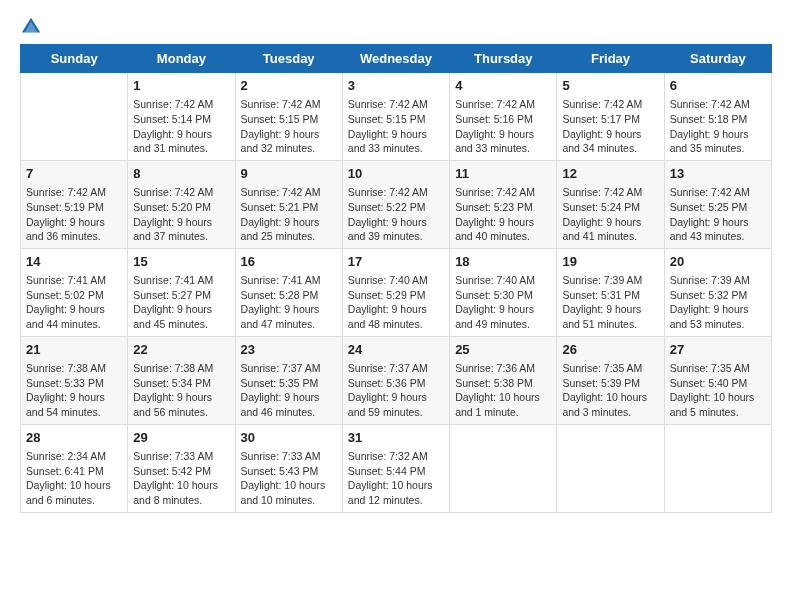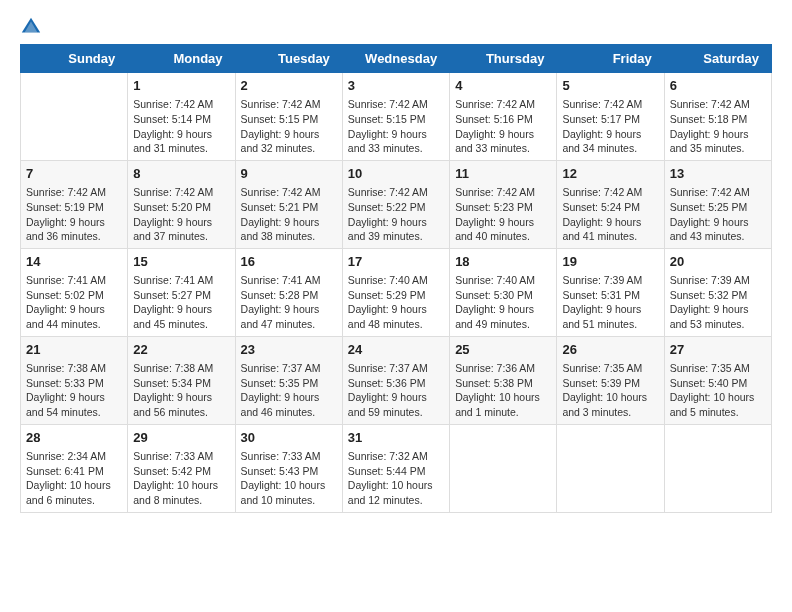--- a/index.html
+++ b/index.html
@@ -54,21 +54,21 @@
       width: 100%;
       border-collapse: collapse;
       table-layout: fixed;
     }
     thead tr th {
       background-color: #1a6ab1;
       color: #fff;
       font-size: 13px;
       font-weight: bold;
       padding: 6px 12px;
-      text-align: right;
+      text-align: center;
       border: 1px solid #1a6ab1;
       margin-top: 20px;
     }
     tbody tr td {
       vertical-align: top;
       font-size: 10.5px;
       color: #333;
       padding: 4px 5px;
       border: 1px solid #ddd;
       line-height: 1.4;
@@ -172,21 +172,21 @@
         <td>
           <span class="day-number">8</span>
           <div>Sunrise: 7:42 AM</div>
           <div>Sunset: 5:20 PM</div>
           <div>Daylight: 9 hours and 37 minutes.</div>
         </td>
         <td>
           <span class="day-number">9</span>
           <div>Sunrise: 7:42 AM</div>
           <div>Sunset: 5:21 PM</div>
-          <div>Daylight: 9 hours and 38 minutes.</div>
+          <div>Daylight: 9 hours and 25 minutes.</div>
         </td>
         <td>
           <span class="day-number">10</span>
           <div>Sunrise: 7:42 AM</div>
           <div>Sunset: 5:22 PM</div>
           <div>Daylight: 9 hours and 39 minutes.</div>
         </td>
         <td>
           <span class="day-number">11</span>
           <div>Sunrise: 7:42 AM</div>

